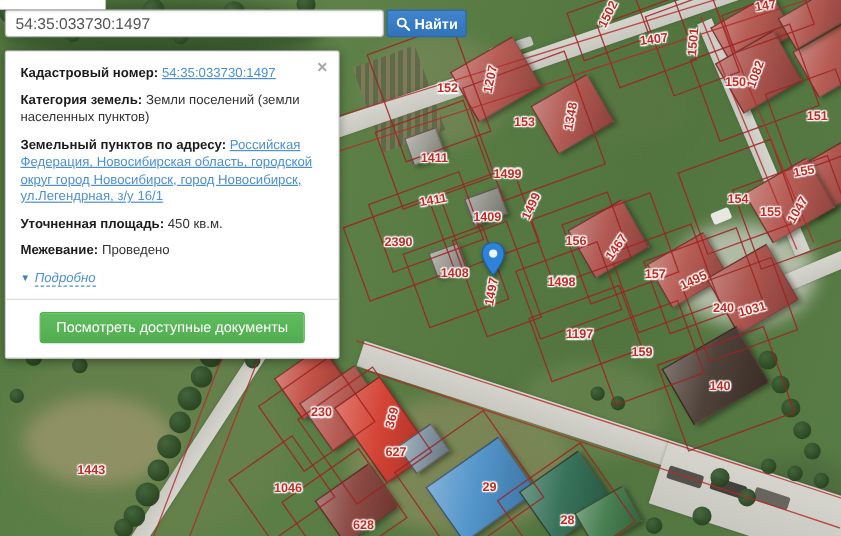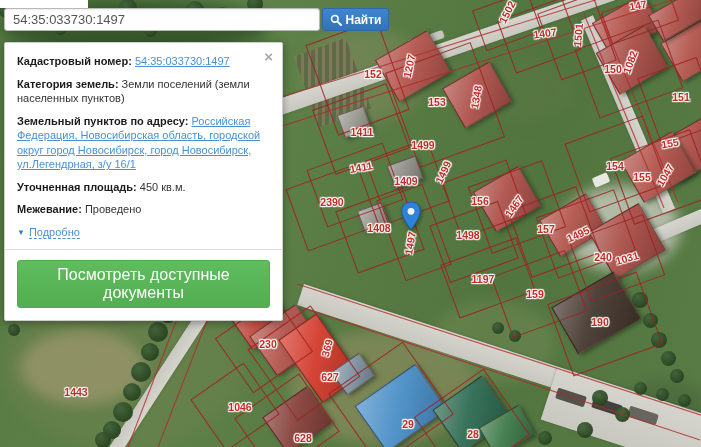--- a/index.html
+++ b/index.html
@@ -25,26 +25,26 @@
   #search-btn{position:absolute;left:322px;top:8px;width:67px;height:23px;border:1px solid #2c68ac;border-radius:3px;
     background:linear-gradient(#3f85cf,#3173b9);color:#fff;font-size:12px;font-weight:bold;font-family:inherit;
     display:flex;align-items:center;justify-content:center;gap:4px;cursor:pointer;}
   
   #popup{position:absolute;left:4px;top:42px;width:279px;background:#fff;border:1px solid #cfcfcf;border-radius:2px;
     box-shadow:0 2px 8px rgba(0,0,0,.35);padding:11px 12px 12px 12px;box-sizing:border-box;font-size:11px;line-height:1.32;color:#333;}
   #popup p{margin:0 0 8px 0;}
   #popup b{color:#1c1c1c;text-align:right;}
   #popup a{color:#4a90d2;text-decoration:underline;cursor:pointer;}
   #popup-close{position:absolute;right:9px;top:6px;font-size:15px;color:#a9a9a9;font-weight:bold;cursor:pointer;line-height:1;}
-  .details-row{color:#4a90d2;margin:1px 0 0 0;}
+  .details-row{color:#4a90d2;margin:1px 0 0 0;font-style:italic;}
   .details-row .tri{font-size:8px;color:#3a7fc1;margin-right:4px;vertical-align:1px;}
   .details-row a{text-decoration:none!important;border-bottom:1px dashed #4a90d2;}
   #popup hr{border:none;border-top:1px solid #ddd;margin:10px -12px 10px -12px;}
   #docs-btn{display:block;margin:0 auto;padding:5px 13px;background:linear-gradient(#5fbd5e,#53ad52);border:1px solid #4cae4c;
-    border-radius:3px;color:#fff;font-size:16px;font-family:inherit;cursor:pointer;}
+    border-radius:3px;color:#fff;font-size:12px;font-family:inherit;cursor:pointer;}
   #topleft-white{position:absolute;left:0;top:0;width:88px;height:8px;background:#fff;}
   #parcels{position:absolute;left:0;top:0;pointer-events:none;}
   #map-labels{position:absolute;left:0;top:0;width:100%;height:100%;pointer-events:none;}
   #pin{position:absolute;width:20px;height:28px;filter:drop-shadow(1px 2px 2px rgba(0,0,0,.4));}
 </style>
 </head>
 <body>
 
 <div id="screen">
 
@@ -207,28 +207,28 @@
         <span class="plabel" style="left: 670px; top: 143px; transform: translate(-50%, -50%) rotate(-10deg);">155</span>
         <span class="plabel" style="left: 615px; top: 166px;">154</span>
         <span class="plabel" style="left: 642px; top: 177px;">155</span>
         <span class="plabel" style="left: 665px; top: 175px; transform: translate(-50%, -50%) rotate(-60deg);">1047</span>
         <span class="plabel" style="left: 514px; top: 206px; transform: translate(-50%, -50%) rotate(-55deg);">1467</span>
         <span class="plabel" style="left: 546px; top: 229px;">157</span>
         <span class="plabel" style="left: 578px; top: 234px; transform: translate(-50%, -50%) rotate(-25deg);">1495</span>
         <span class="plabel" style="left: 603px; top: 257px;">240</span>
         <span class="plabel" style="left: 627px; top: 258px; transform: translate(-50%, -50%) rotate(-15deg);">1031</span>
         <span class="plabel" style="left: 535px; top: 294px;">159</span>
-        <span class="plabel" style="left: 600px; top: 322px;">190</span>
+        <span class="plabel" style="left: 600px; top: 322px;">140</span>
         <span class="plabel" style="left: 76px; top: 392px;">1443</span>
         <span class="plabel" style="left: 268px; top: 344px;">230</span>
         <span class="plabel" style="left: 327px; top: 348px; transform: translate(-50%, -50%) rotate(-75deg);">369</span>
         <span class="plabel" style="left: 330px; top: 377px;">627</span>
         <span class="plabel" style="left: 240px; top: 407px;">1046</span>
         <span class="plabel" style="left: 303px; top: 438px;">628</span>
-        <span class="plabel" style="left: 408px; top: 424px;">29</span>
+        <span class="plabel" style="left: 408px; top: 406px;">29</span>
         <span class="plabel" style="left: 473px; top: 434px;">28</span>
       </div>
     <svg id="pin" viewBox="0 0 20 28" style="left: 401px; top: 202px;">
       <path d="M10 0C4.6 0 .8 3.9.8 9.3c0 6.8 9.2 18.2 9.2 18.2s9.2-11.4 9.2-18.2C19.2 3.9 15.4 0 10 0z" fill="#2e82d8" stroke="#1d5fa6" stroke-width="1"></path>
       <circle cx="10" cy="9.3" r="3.4" fill="#eef4fb"></circle>
     </svg>
   </div>
 
   <div id="topleft-white"></div>
   <input id="search-input" value="54:35:033730:1497" style="">

